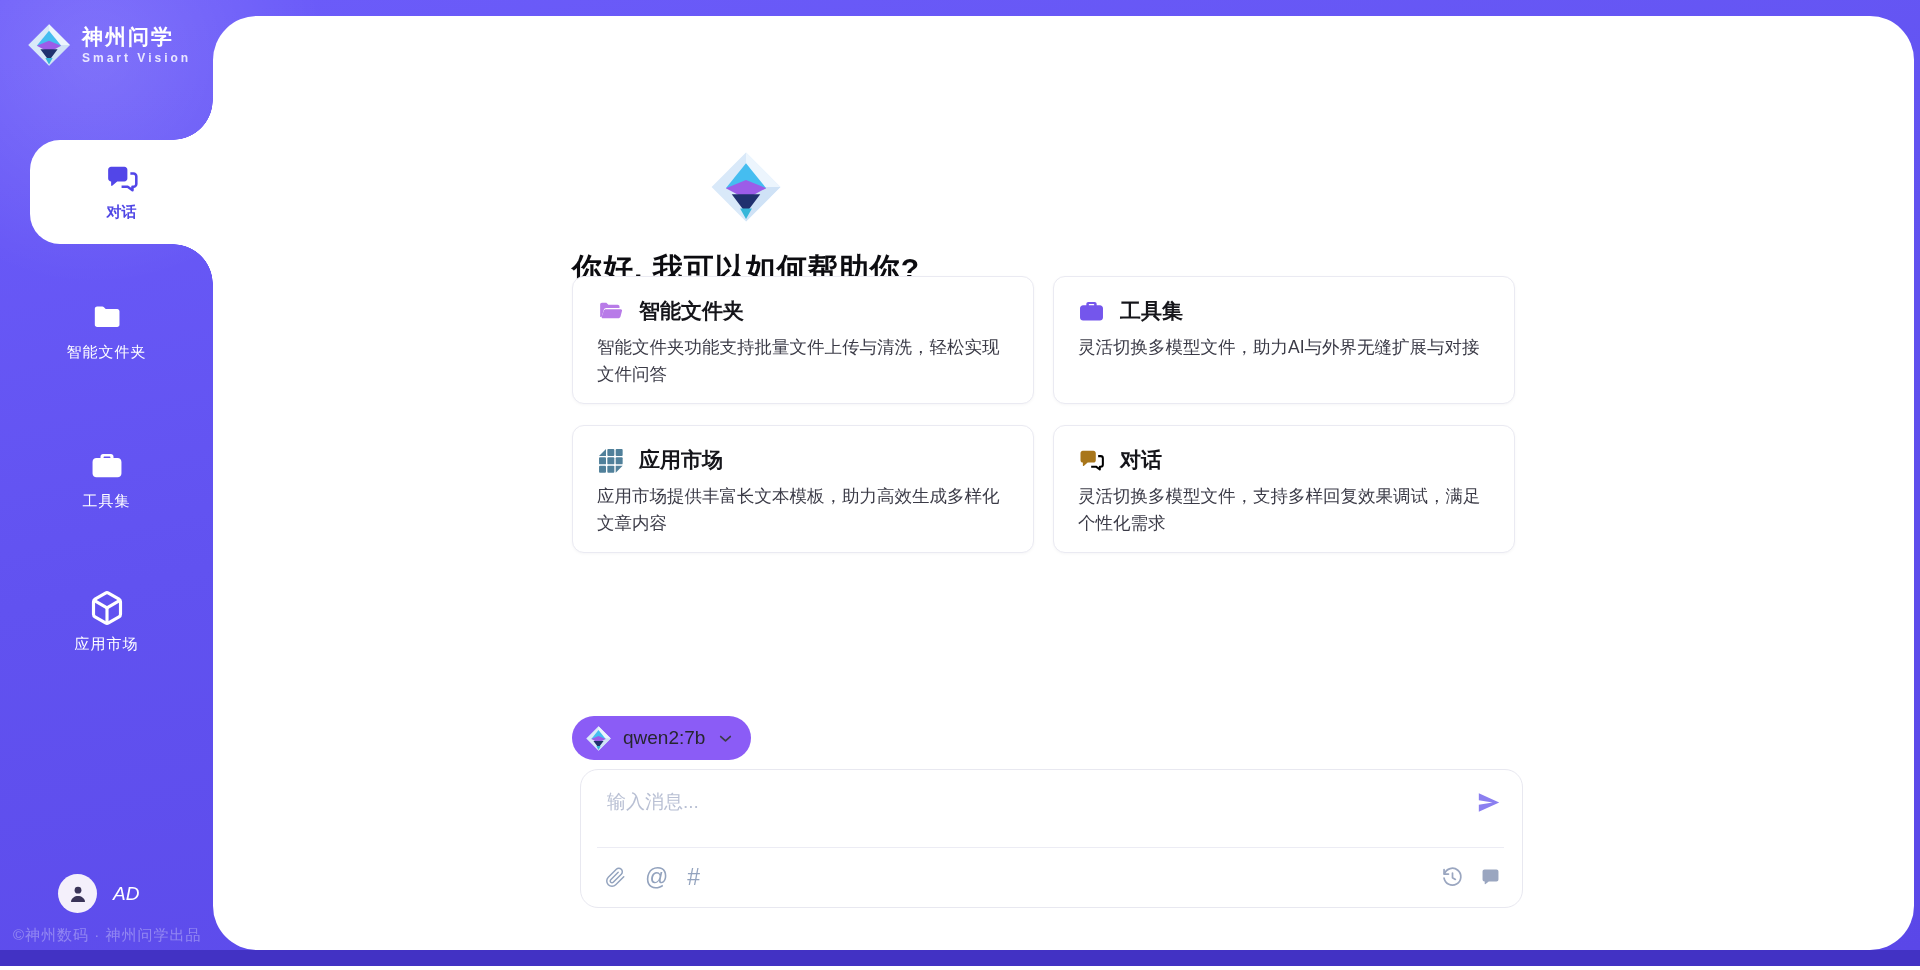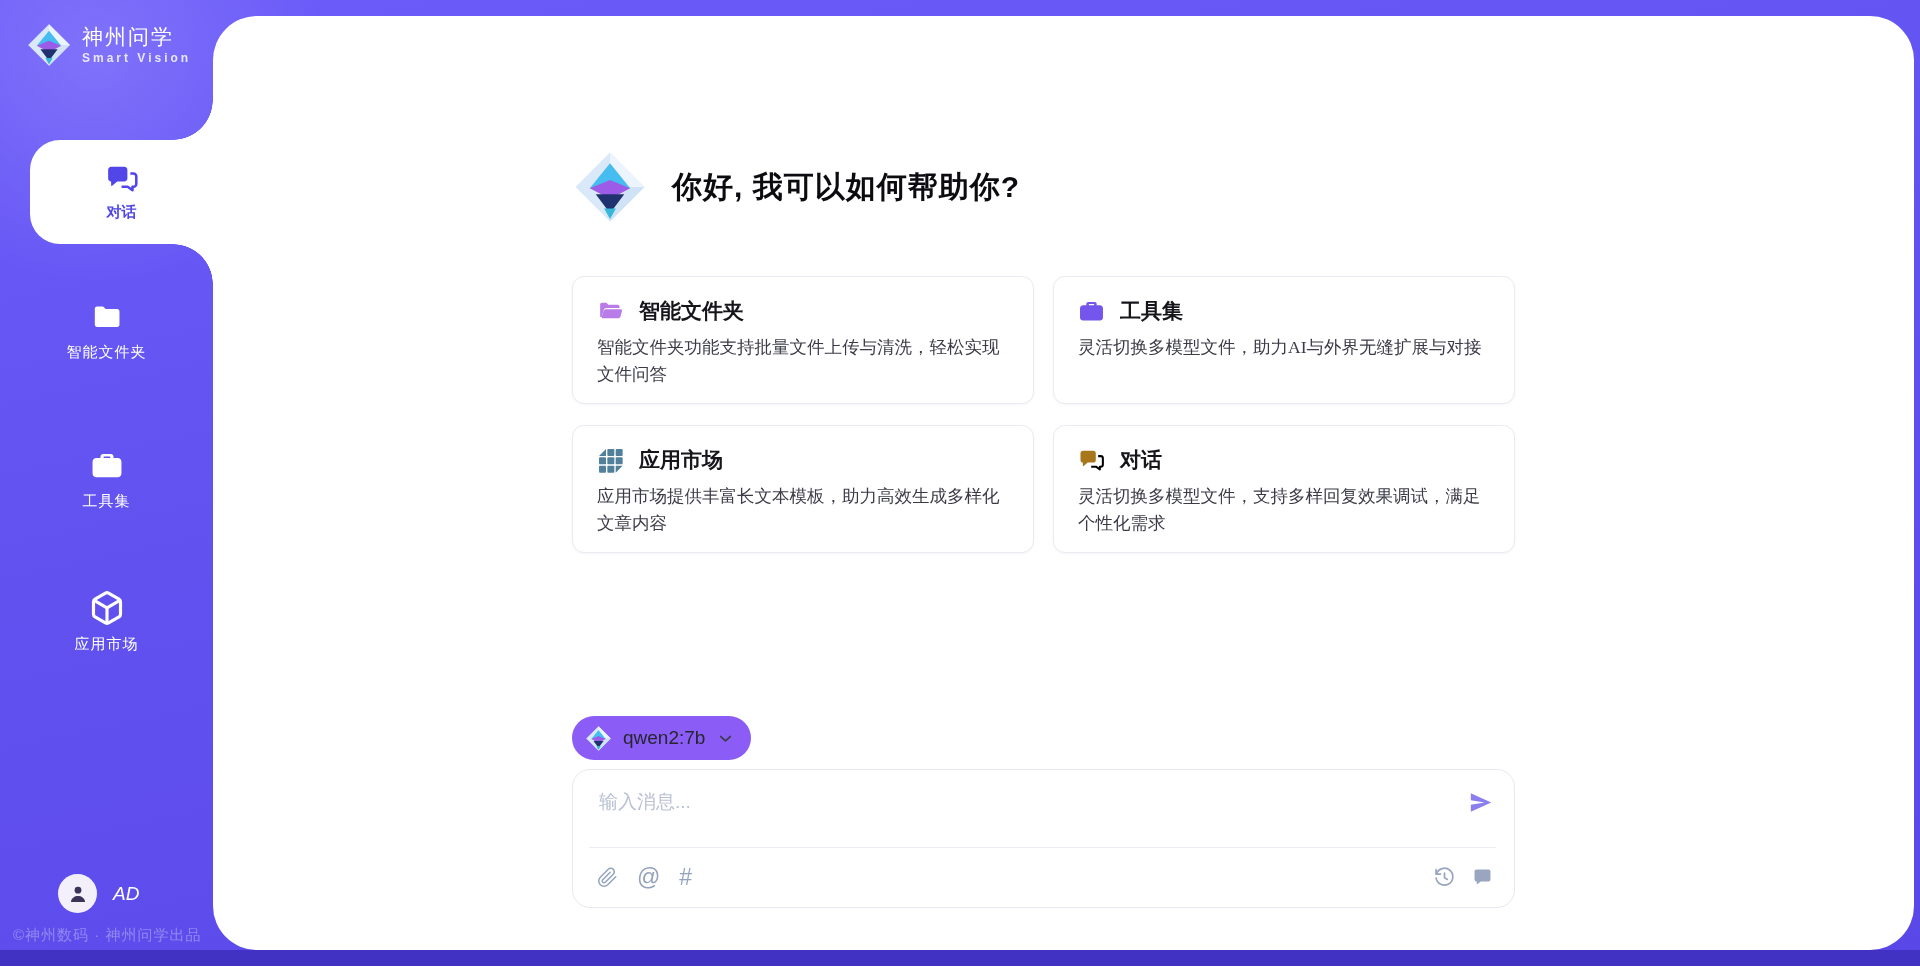--- a/index.html
+++ b/index.html
@@ -11,21 +11,21 @@
       background:radial-gradient(circle at 95px 55px,rgba(255,255,255,.14),transparent 230px);}
   .bottom-strip{position:absolute;left:0;top:950px;width:1920px;height:16px;background:#4232c4;}
   .bottom-white{position:absolute;left:0;top:966px;width:1920px;height:4px;background:#ffffff;}
 
   
   .panel{position:absolute;left:213px;top:16px;width:1701px;height:934px;background:#fff;border-radius:44px;}
 
   
   .sidebar{position:absolute;left:0;top:0;width:213px;height:950px;z-index:3;}
   .brand{position:absolute;left:26px;top:22px;display:flex;align-items:center;gap:10px;}
-  .brand-cn{color:#fff;font-size:21px;font-weight:400;letter-spacing:2px;line-height:1.1;}
+  .brand-cn{color:#fff;font-size:21px;font-weight:700;letter-spacing:2px;line-height:1.1;}
   .brand-en{color:#e9e6ff;font-size:12px;letter-spacing:3px;margin-top:2px;font-weight:bold;}
 
   .nav-active{position:absolute;left:30px;right:0;top:140px;height:104px;background:#fff;
       border-radius:30px 0 0 30px;display:flex;flex-direction:column;align-items:center;justify-content:center;
       gap:7px;cursor:pointer;}
   .nav-active .corner{position:absolute;right:0;width:40px;height:40px;}
   .nav-active .corner-top{top:-40px;background:radial-gradient(circle at 0 0,transparent 39.5px,#fff 40px);}
   .nav-active .corner-bottom{bottom:-40px;background:radial-gradient(circle at 0 100%,transparent 39.5px,#fff 40px);}
   .nav-active .nav-label{color:#4f46e5;font-size:15px;font-weight:600;}
   .nav-active svg{color:#5246e8;}
@@ -37,37 +37,37 @@
 
   .user-row{position:absolute;left:58px;top:874px;display:flex;align-items:center;gap:16px;cursor:pointer;font-style:italic;}
   .avatar{width:39px;height:39px;border-radius:50%;background:#f4f0fb;display:flex;align-items:center;justify-content:center;}
   .avatar svg{color:#3a3458;}
   .user-name{color:#fff;font-size:19px;font-weight:500;}
   .copyright{position:absolute;left:13px;top:926px;color:rgba(255,255,255,.32);font-size:15px;letter-spacing:1px;}
 
   
   .content{position:absolute;left:359px;top:0;width:943px;height:934px;}
 
-  .greeting{position:absolute;left:0;top:133px;display:flex;align-items:center;gap:24px;}
+  .greeting{position:absolute;left:0;top:133px;display:flex;align-items:center;gap:24px;flex-direction:column;}
   .greeting h1{margin:0;font-size:30px;font-weight:700;color:#0c0c10;letter-spacing:1px;}
 
   .cards{position:absolute;left:0;top:260px;width:943px;display:grid;
       grid-template-columns:462px 462px;grid-column-gap:19px;grid-row-gap:21px;}
   .card{height:128px;background:#fff;border:1px solid #eaeaf2;border-radius:12px;box-sizing:border-box;
       padding:20px 24px 0 24px;cursor:pointer;box-shadow:0 1px 3px rgba(25,25,60,.04);}
   .card-head{display:flex;align-items:center;gap:15px;}
   .card-title{font-size:21px;font-weight:700;color:#15151a;}
-  .card-desc{margin-top:9px;font-size:17.5px;line-height:1.52;color:#3b3b47;font-family:Liberation Serif, serif;}
+  .card-desc{margin-top:9px;font-size:17.5px;line-height:1.52;color:#3b3b47;}
 
   .model-pill{position:absolute;left:0;top:700px;height:44px;background:#8b5cf6;border-radius:22px;
       display:inline-flex;align-items:center;gap:11px;padding:0 16px 0 13px;cursor:pointer;}
   .model-name{font-size:19px;color:#26262e;}
   .model-pill .chev{color:#3d3d46;}
 
-  .composer{position:absolute;left:0;top:753px;width:943px;height:139px;box-sizing:border-box;
+  .composer{position:absolute;left:8px;top:753px;width:943px;height:139px;box-sizing:border-box;
       background:#fff;border:1px solid #e8e8f0;border-radius:18px;display:flex;flex-direction:column;}
   .composer-top{flex:1;display:flex;align-items:flex-start;padding:17px 18px 0 24px;}
   .composer-top textarea{flex:1;border:none;outline:none;resize:none;height:46px;
       font-family:"Liberation Sans","DejaVu Sans",sans-serif;font-size:19px;color:#444a5a;background:transparent;}
   .composer-top textarea::placeholder{color:#b9c0d4;}
   .send-btn{background:none;border:none;padding:2px;cursor:pointer;color:#8b7ff0;}
   .composer-divider{height:0;border-top:1px solid #ececf4;margin:0 18px 0 16px;}
   .composer-footer{height:59px;display:flex;align-items:center;padding:0 20px 0 24px;}
   .foot-left{display:flex;align-items:center;gap:19px;color:#93a3be;}
   .foot-right{margin-left:auto;display:flex;align-items:center;gap:15px;color:#9aa6c0;}

